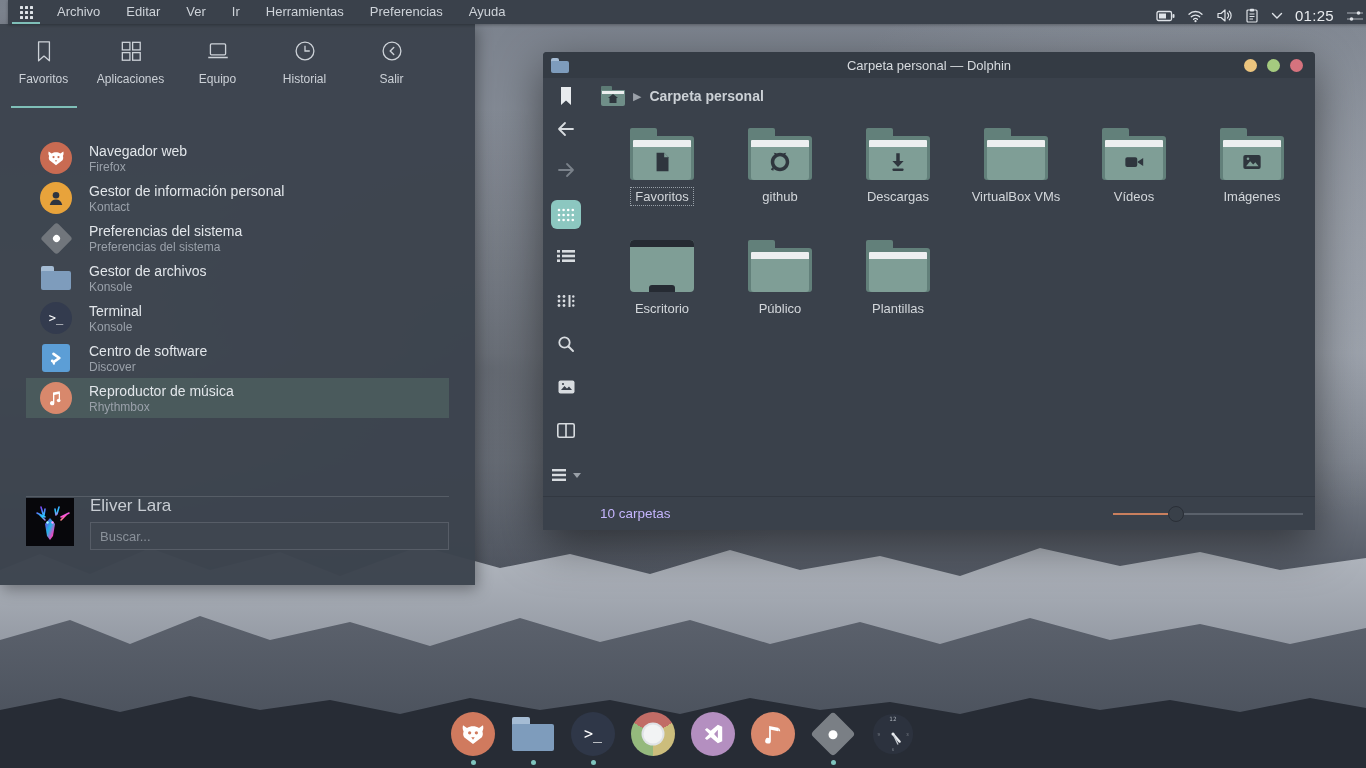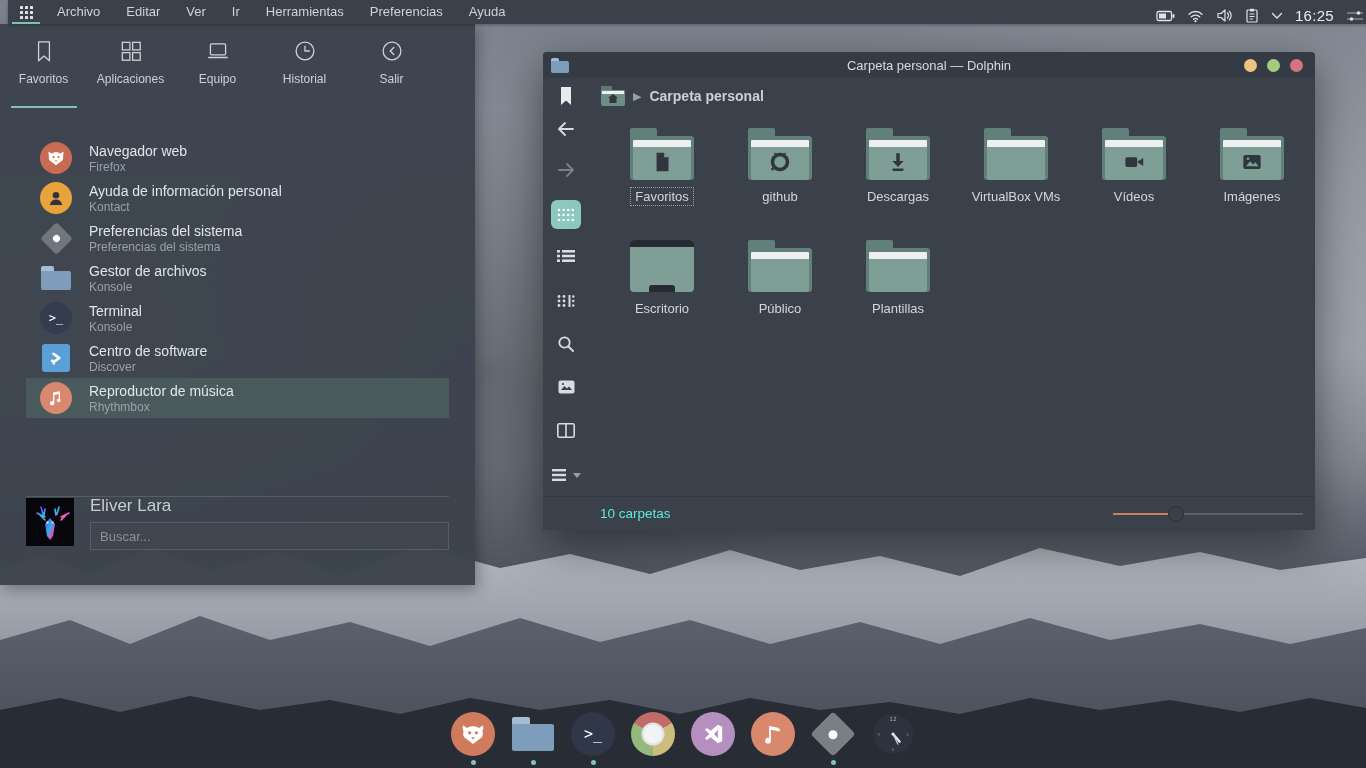--- a/index.html
+++ b/index.html
@@ -89,21 +89,21 @@
   .ficon .f-back { position:absolute; top:8px; left:0; right:0; bottom:0; background:#62807a; border-radius:0 3px 3px 3px; }
   .ficon .f-strip { position:absolute; top:12px; left:3px; right:3px; height:7px; background:#edeff0; border-radius:1px 1px 0 0; }
   .ficon .f-front { position:absolute; top:19px; left:3px; right:3px; bottom:0; background:#7f9e96; border-radius:0 0 3px 3px; }
   .ficon .f-glyph { position:absolute; left:50%; top:21px; transform:translateX(-50%); color:#2f363e; }
   
   .dicon { position:relative; width:64px; height:52px; }
   .dicon .d-body { position:absolute; inset:0; background:#7f9e96; border-radius:4px; }
   .dicon .d-top { position:absolute; top:0; left:0; right:0; height:7px; background:#262b33; border-radius:4px 4px 0 0; }
   .dicon .d-notch { position:absolute; bottom:0; left:50%; transform:translateX(-50%); width:26px; height:7px; background:#262b33; border-radius:3px 3px 0 0; }
   .statusbar { height:34px; display:flex; align-items:center; border-top:1px solid #323841; }
-  .status-text { margin-left:57px; font-size:13.5px; color:#5eead4; }
+  .status-text { margin-left:57px; font-size:13.5px; color:#c4b5fd; }
   .zoomslider { margin-left:auto; margin-right:12px; position:relative; width:190px; height:16px; }
   .zs-track-l { position:absolute; top:7px; left:0; height:2px; background:#c97f5e; }
   .zs-track-r { position:absolute; top:7px; right:0; height:2px; background:#5a616b; }
   .zs-thumb { position:absolute; top:0; width:16px; height:16px; border-radius:50%; background:#394049; border:1px solid #2a2f37; }
 
   
   .dock { position:absolute; bottom:0; left:0; width:1366px; height:58px; z-index:15; display:flex; justify-content:center; align-items:flex-start; gap:8px; }
   .dock-item { width:52px; height:58px; display:flex; flex-direction:column; align-items:center; }
   .dock-ic { width:44px; height:44px; margin-top:2px; display:flex; align-items:center; justify-content:center; }
   .dock-dot { width:5px; height:5px; border-radius:50%; background:#7fc4bd; margin-top:4px; visibility:hidden; }
@@ -174,21 +174,21 @@
           <rect x="2" y="2" width="10" height="12" rx="1" fill="none" stroke="#dfe3e8" stroke-width="1.2"></rect>
           <rect x="5" y="0.8" width="4" height="2.6" rx=".6" fill="#dfe3e8"></rect>
           <path d="M4.5 6h5M4.5 8.5h5M4.5 11h3.5" stroke="#dfe3e8" stroke-width="1"></path>
         </svg>
     </span>
     <span>
       <svg width="12" height="8" viewBox="0 0 12 8">
           <path d="M1.5 1.5l4.5 4.5 4.5-4.5" fill="none" stroke="#dfe3e8" stroke-width="1.4" stroke-linecap="round"></path>
         </svg>
     </span>
-    <span class="clock-text">16:25</span>
+    <span class="clock-text">01:25</span>
     <span>
       <svg width="18" height="14" viewBox="0 0 18 14">
           <path d="M1 4h16M1 10h16" stroke="#aab0b8" stroke-width="1.2"></path>
           <circle cx="12.5" cy="4" r="1.8" fill="#dfe3e8"></circle>
           <circle cx="5.5" cy="10" r="1.8" fill="#dfe3e8"></circle>
         </svg>
     </span>
   </div>
 </div>
 
@@ -255,21 +255,21 @@
     <div class="app">
       <span class="appicon">
           <span class="circle32" style="background:#e8a33b;">
         <svg width="22" height="22" viewBox="0 0 24 24">
               <circle cx="12" cy="9" r="3.6" fill="#2e3440"></circle>
               <path d="M5.2 19.5c.9-3.8 3.6-5.8 6.8-5.8s5.9 2 6.8 5.8z" fill="#2e3440"></path>
             </svg>
       </span>
         </span>
       <span class="txt">
-          <span class="t1" style="display:block">Ayuda de información personal</span>
+          <span class="t1" style="display:block">Gestor de información personal</span>
           <span class="t2" style="display:block">Kontact</span>
         </span>
     </div>
     <div class="app">
       <span class="appicon">
           <span style="width:23px;height:23px;background:#71767c;transform:rotate(45deg);border-radius:3px;display:flex;align-items:center;justify-content:center;">
             <i style="width:7px;height:7px;background:#fff;border-radius:50%;"></i>
           </span>
         </span>
       <span class="txt">

